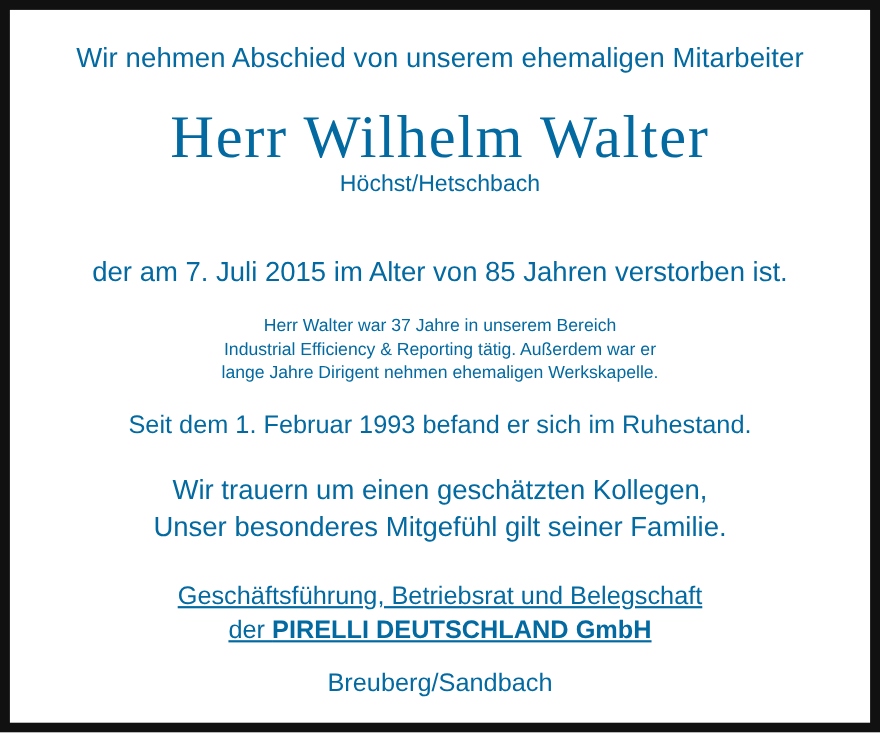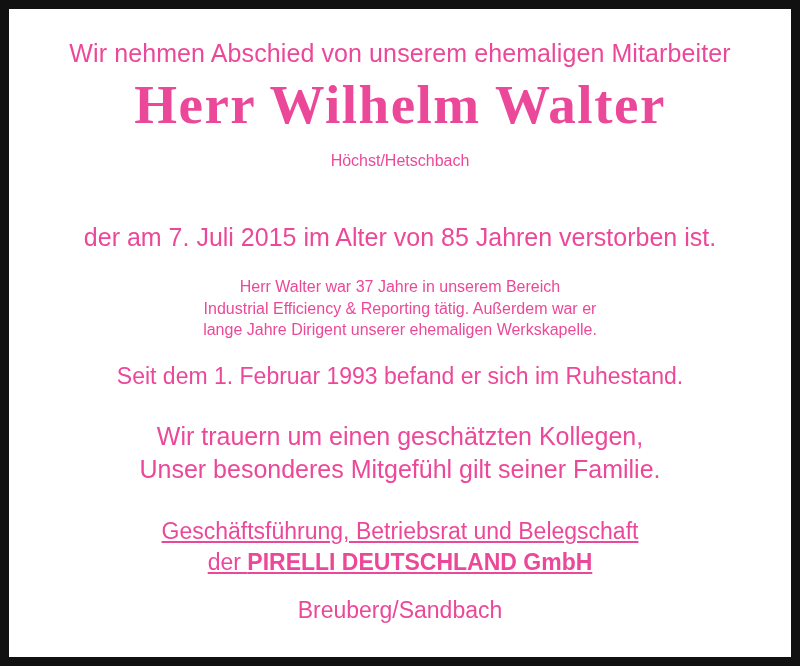--- a/index.html
+++ b/index.html
@@ -21,43 +21,42 @@
     padding: 9px;
   }
   .inner {
     box-sizing: border-box;
     width: 100%;
     height: 100%;
     background: #ffffff;
     padding: 22px 28px 10px 28px;
     display: flex;
     flex-direction: column;
-    align-items: center;
     text-align: center;
-    color: #ec4899;
+    color: #0369a1;
   }
   .line-intro {
     font-size: 25px;
     line-height: 1.15;
     letter-spacing: 0.1px;
     margin-top: 8px;
   }
   .name {
     font-family: "Liberation Serif", serif;
     font-size: 55px;
-    font-weight: 700;
+    font-weight: 400;
     letter-spacing: 1.5px;
     line-height: 1.1;
-    margin-top: 7px;
+    margin-top: 27px;
     white-space: nowrap;
   }
   .place {
-    font-size: 16px;
+    font-size: 21px;
     line-height: 1.2;
-    margin-top: 16px;
+    margin-top: 0;
   }
   .death-line {
     font-size: 25px;
     line-height: 1.2;
     margin-top: 52px;
   }
   .para {
     font-size: 16px;
     line-height: 1.32;
     margin-top: 24px;
@@ -103,21 +102,21 @@
 
     <div class="name">Herr Wilhelm Walter</div>
 
     <div class="place">Höchst/Hetschbach</div>
 
     <div class="death-line">der am 7. Juli 2015 im Alter von 85 Jahren verstorben ist.</div>
 
     <div class="para">
       <span>Herr Walter war 37 Jahre in unserem Bereich</span>
       <span>Industrial Efficiency &amp; Reporting tätig. Außerdem war er</span>
-      <span>lange Jahre Dirigent unserer ehemaligen Werkskapelle.</span>
+      <span>lange Jahre Dirigent nehmen ehemaligen Werkskapelle.</span>
     </div>
 
     <div class="retire-line">Seit dem 1. Februar 1993 befand er sich im Ruhestand.</div>
 
     <div class="closing">
       <span>Wir trauern um einen geschätzten Kollegen,</span>
       <span>Unser besonderes Mitgefühl gilt seiner Familie.</span>
     </div>
 
     <div class="signature">

